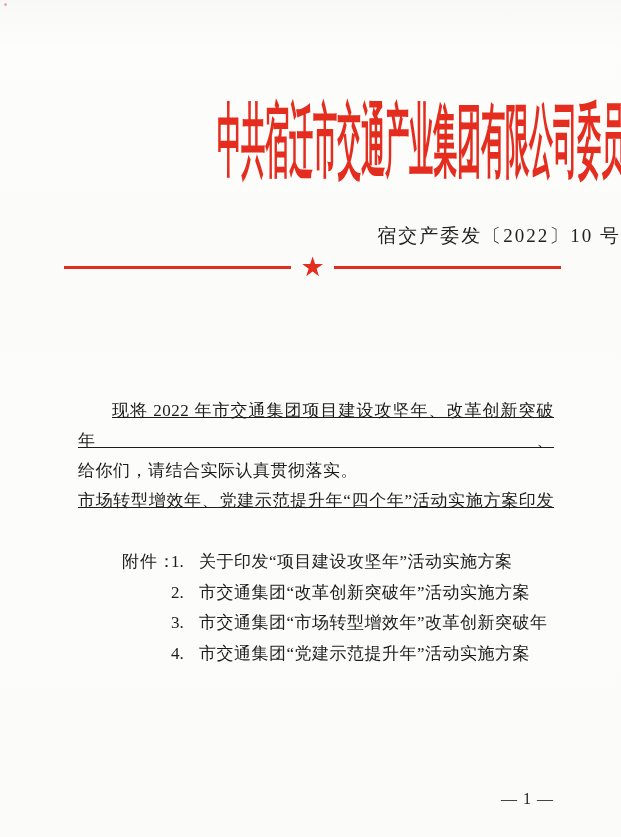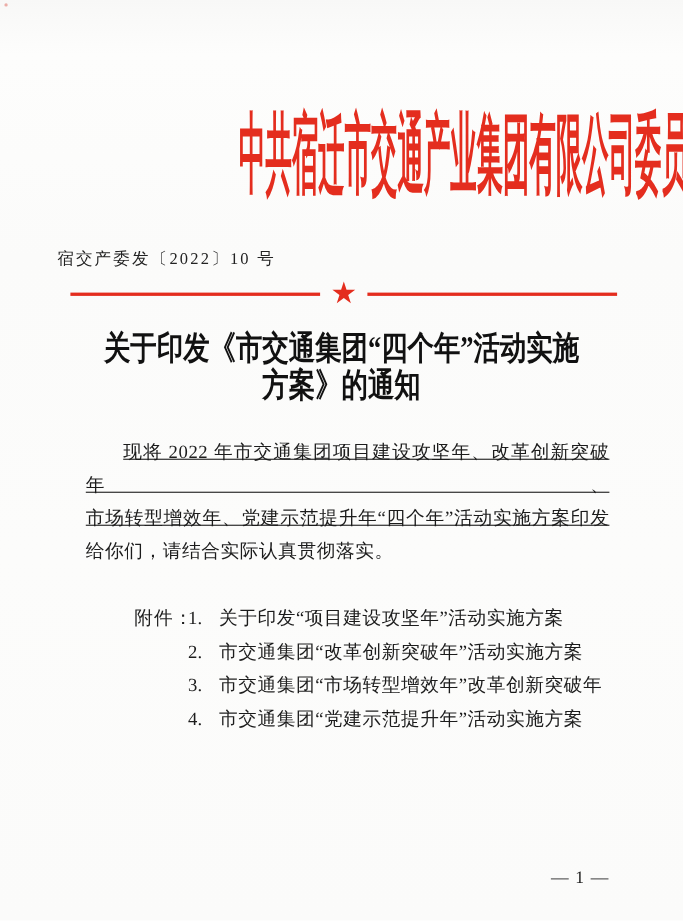--- a/index.html
+++ b/index.html
@@ -34,22 +34,22 @@
     transform-origin: center center;
     letter-spacing: 0;
   }
 
   
   .doc-number {
     position: absolute;
     top: 224px;
     left: 52px;
     right: 0;
-    text-align: left;
-    font-size: 15px;
+    text-align: right;
+    font-size: 19px;
     line-height: 24px;
     letter-spacing: 2px;
     color: #222;
     white-space: nowrap;
   }
 
   
   .separator {
     position: absolute;
     top: 253px;
@@ -176,29 +176,25 @@
   <div class="org-title">中共宿迁市交通产业集团有限公司委员会文件</div>
 
   <div class="doc-number">宿交产委发〔2022〕10 号</div>
 
   <div class="separator">
     <div class="rule"></div>
     <div class="star">★</div>
     <div class="rule"></div>
   </div>
 
-  <div class="notice-title">
-    <div class="t-line">关于印发《市交通集团“四个年”活动实施</div>
-    <div class="t-line">方案》的通知</div>
-  </div>
 
   <div class="body-block">
     <div class="para-line indent justify-force">现将 2022 年市交通集团项目建设攻坚年、改革创新突破年、</div>
+    <div class="para-line">给你们，请结合实际认真贯彻落实。</div>
     <div class="para-line justify-force">市场转型增效年、党建示范提升年“四个年”活动实施方案印发</div>
-    <div class="para-line">给你们，请结合实际认真贯彻落实。</div>
   </div>
 
   <div class="attachments">
     <div class="att-row">
       <span class="att-label">附件：</span>
       <span class="att-num">1.</span>
       <span class="att-text">关于印发“项目建设攻坚年”活动实施方案</span>
     </div>
     <div class="att-row">
       <span class="att-label"></span>

